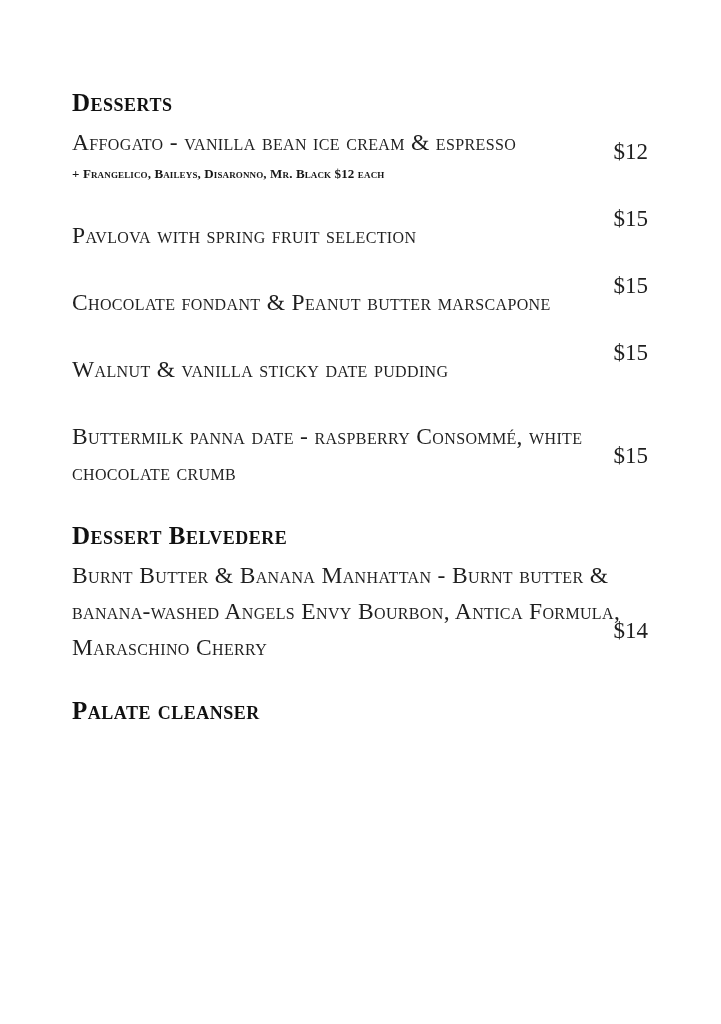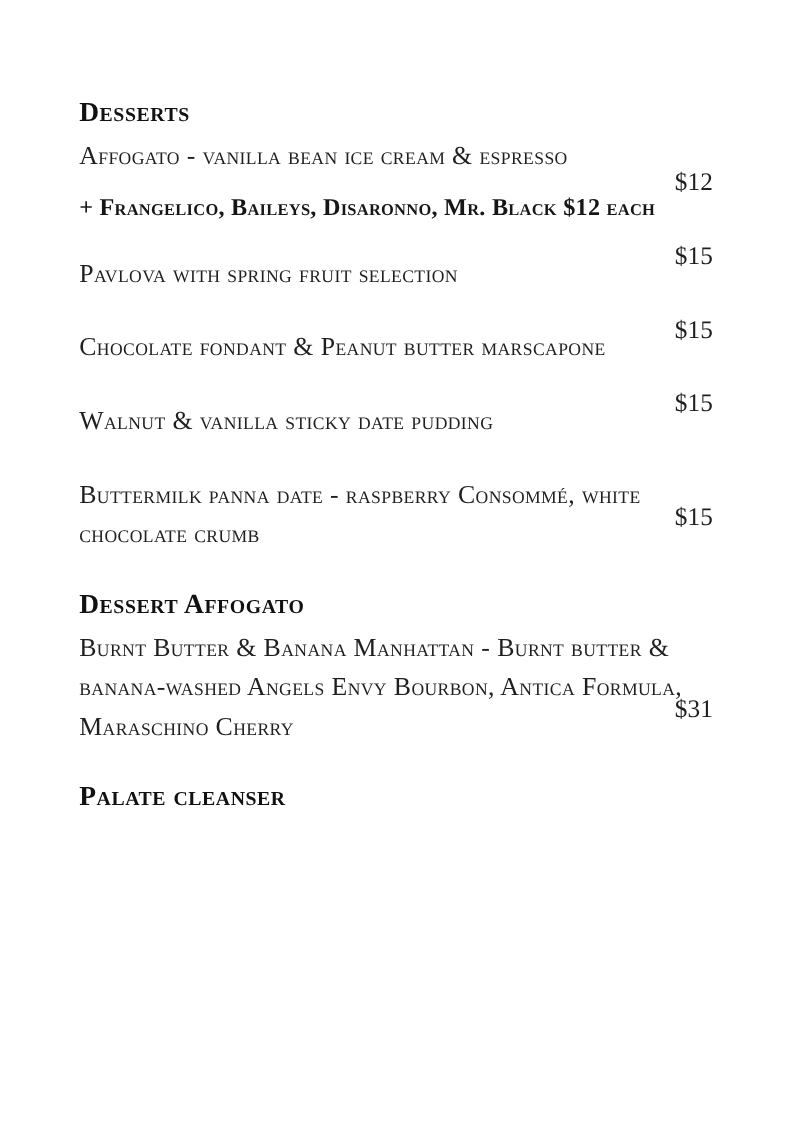--- a/index.html
+++ b/index.html
@@ -43,27 +43,27 @@
   }
   .item-price {
     position: absolute;
     right: 0;
     bottom: 16px;
     font-size: 23px;
     line-height: 36px;
     color: #1f1f1f;
   }
   .item-note {
-    font-size: 22px;
+    font-size: 13px;
     font-weight: bold;
     font-variant: small-caps;
     letter-spacing: 0.01em;
     line-height: 24px;
     color: #161616;
-    margin-top: 16px;
+    margin-top: 2px;
   }
 </style>
 </head>
 <body>
 
 <div class="page">
 
   <div class="menu-section">
     <div class="section-heading">Desserts</div>
 
@@ -88,26 +88,26 @@
       <span class="item-price">$15</span>
     </div>
 
     <div class="menu-item">
       <div class="item-name">Buttermilk panna date - raspberry Consommé, white chocolate crumb</div>
       <span class="item-price">$15</span>
     </div>
   </div>
 
   <div class="menu-section">
-    <div class="section-heading">Dessert Affogato</div>
+    <div class="section-heading">Dessert Belvedere</div>
 
 
     <div class="menu-item">
       <div class="item-name">Burnt Butter &amp; Banana Manhattan - Burnt butter &amp; banana-washed Angels Envy Bourbon, Antica Formula, Maraschino Cherry</div>
-      <span class="item-price">$31</span>
+      <span class="item-price">$14</span>
     </div>
   </div>
 
   <div class="menu-section">
     <div class="section-heading">Palate cleanser</div>
 
   </div>
 
 </div>
 

